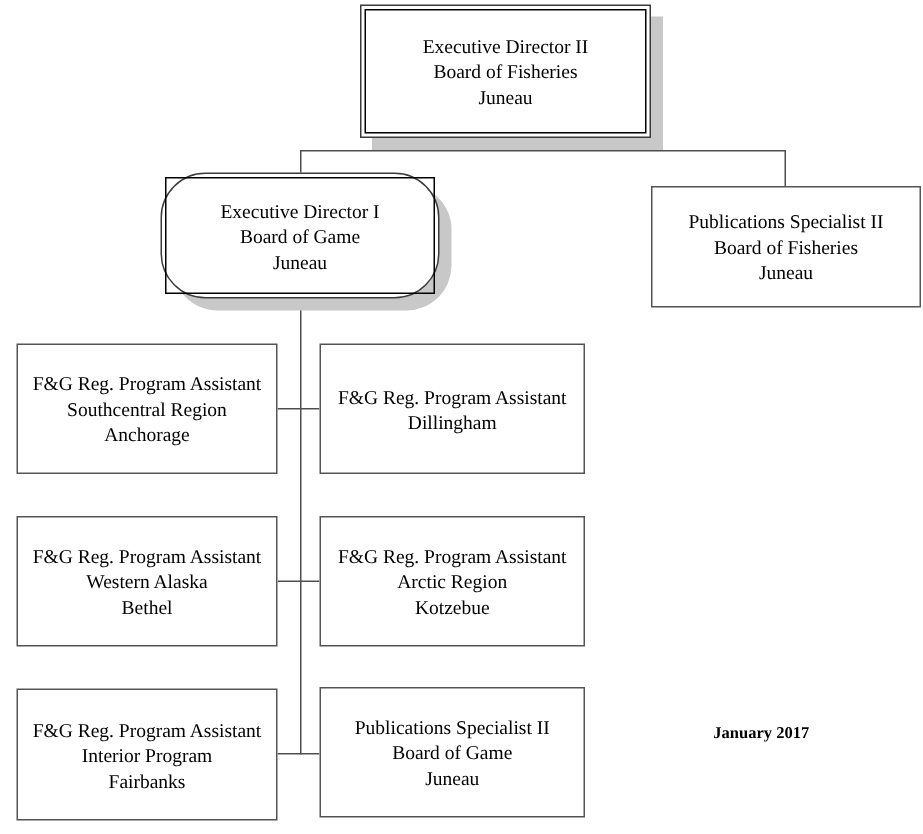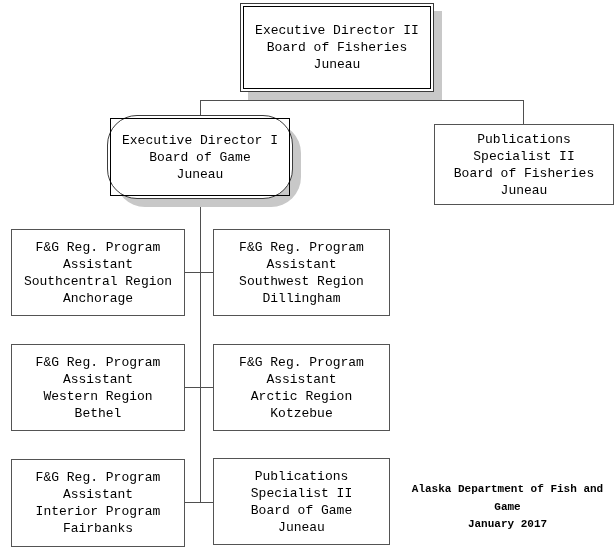--- a/index.html
+++ b/index.html
@@ -1,18 +1,18 @@
 <!DOCTYPE html>
 <html><head>
 <meta charset="utf-8">
 <style>
   html, body { margin:0; padding:0; background:#ffffff; }
   .canvas {
     position:relative; width:615px; height:556px; background:#ffffff;
-    font-family:Liberation Mono, monospace; color:#000; overflow:hidden;
+    font-family:Liberation Serif, serif; color:#000; overflow:hidden;
   }
   .node {
     position:absolute; box-sizing:border-box; background:#ffffff;
     display:flex; flex-direction:column; justify-content:center; align-items:center;
     text-align:center; font-size:13px; line-height:17px;
   }
   .node.plain { border:1px solid #545454; }
   .node.fancy { border:1px solid #3b3b3b; box-shadow:8px 8px 0 0 #c8c8c8; }
   .node.fancy::after {
     content:""; position:absolute; left:2px; top:2px; right:2px; bottom:2px;
@@ -60,27 +60,26 @@
   </div>
 
   <div class="node plain" style="left:11px; top:229px; width:174px; height:87px;">
     <div class="t">F&amp;G Reg. Program Assistant</div>
     <div class="t">Southcentral Region</div>
     <div class="t">Anchorage</div>
   </div>
 
   <div class="node plain" style="left:213px; top:229px; width:177px; height:87px;">
     <div class="t">F&amp;G Reg. Program Assistant</div>
-    <div class="t">Southwest Region</div>
     <div class="t">Dillingham</div>
   </div>
 
   <div class="node plain" style="left:11px; top:344px; width:174px; height:87px;">
     <div class="t">F&amp;G Reg. Program Assistant</div>
-    <div class="t">Western Region</div>
+    <div class="t">Western Alaska</div>
     <div class="t">Bethel</div>
   </div>
 
   <div class="node plain" style="left:213px; top:344px; width:177px; height:87px;">
     <div class="t">F&amp;G Reg. Program Assistant</div>
     <div class="t">Arctic Region</div>
     <div class="t">Kotzebue</div>
   </div>
 
   <div class="node plain" style="left:11px; top:459px; width:174px; height:88px;">
@@ -89,17 +88,16 @@
     <div class="t">Fairbanks</div>
   </div>
 
   <div class="node plain" style="left:213px; top:458px; width:177px; height:87px;">
     <div class="t">Publications Specialist II</div>
     <div class="t">Board of Game</div>
     <div class="t">Juneau</div>
   </div>
 
   <div class="footer">
-    <div>Alaska Department of Fish and Game</div>
     <div>January 2017</div>
   </div>
 
 </div>
 
 </body></html>

